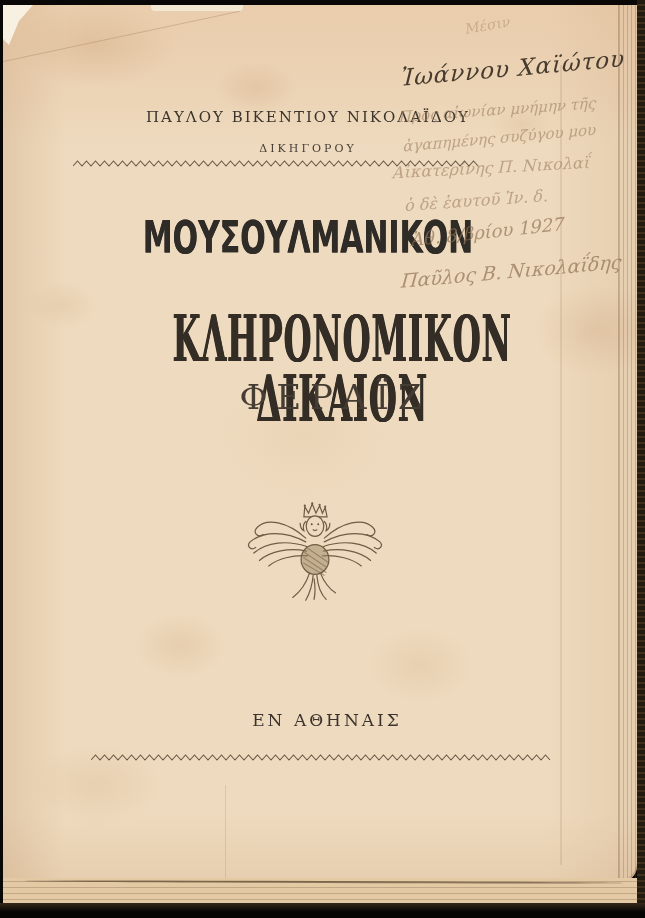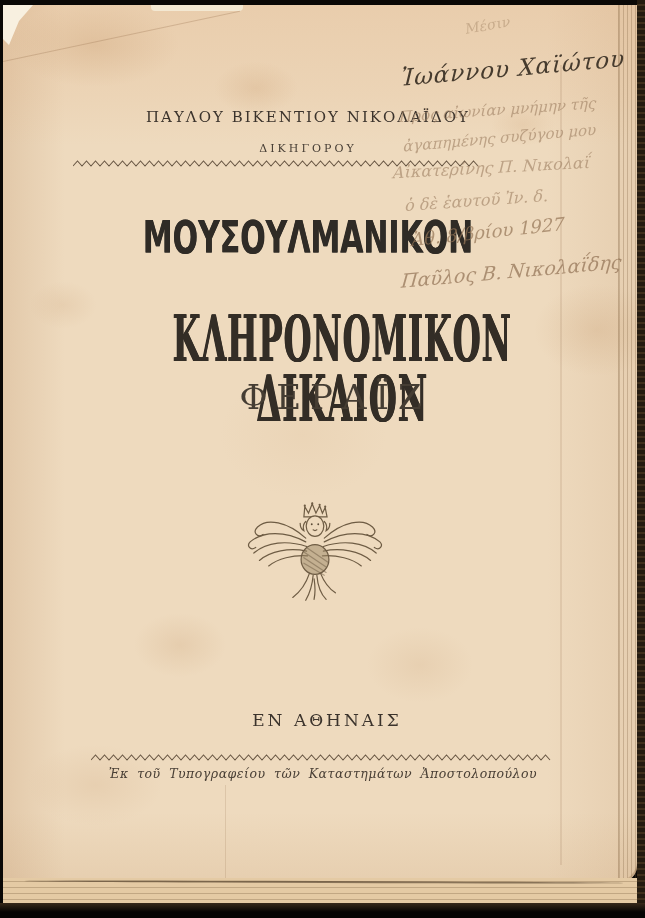--- a/index.html
+++ b/index.html
@@ -140,21 +140,20 @@
         </g>
       </svg>
     </div>
 
     <div class="print city">ΕΝ ΑΘΗΝΑΙΣ</div>
     <div class="zz zz2">
         <svg width="462" height="7" style="display:block">
           <path d="M0 6 L4.5 1 L9.0 6 L13.5 1 L18.0 6 L22.5 1 L27.0 6 L31.5 1 L36.0 6 L40.5 1 L45.0 6 L49.5 1 L54.0 6 L58.5 1 L63.0 6 L67.5 1 L72.0 6 L76.5 1 L81.0 6 L85.5 1 L90.0 6 L94.5 1 L99.0 6 L103.5 1 L108.0 6 L112.5 1 L117.0 6 L121.5 1 L126.0 6 L130.5 1 L135.0 6 L139.5 1 L144.0 6 L148.5 1 L153.0 6 L157.5 1 L162.0 6 L166.5 1 L171.0 6 L175.5 1 L180.0 6 L184.5 1 L189.0 6 L193.5 1 L198.0 6 L202.5 1 L207.0 6 L211.5 1 L216.0 6 L220.5 1 L225.0 6 L229.5 1 L234.0 6 L238.5 1 L243.0 6 L247.5 1 L252.0 6 L256.5 1 L261.0 6 L265.5 1 L270.0 6 L274.5 1 L279.0 6 L283.5 1 L288.0 6 L292.5 1 L297.0 6 L301.5 1 L306.0 6 L310.5 1 L315.0 6 L319.5 1 L324.0 6 L328.5 1 L333.0 6 L337.5 1 L342.0 6 L346.5 1 L351.0 6 L355.5 1 L360.0 6 L364.5 1 L369.0 6 L373.5 1 L378.0 6 L382.5 1 L387.0 6 L391.5 1 L396.0 6 L400.5 1 L405.0 6 L409.5 1 L414.0 6 L418.5 1 L423.0 6 L427.5 1 L432.0 6 L436.5 1 L441.0 6 L445.5 1 L450.0 6 L454.5 1 L459.0 6" fill="none" stroke="#6a5845" stroke-width="1.1"></path>
         </svg>
       </div>
-    <div class="print printer">Ἐκ τοῦ Τυπογραφείου τῶν Καταστημάτων Ἀποστολοπούλου</div>
 
     <div class="hw hw-top">Μέσιν</div>
     <div class="hw hw-sig">Ἰωάννου Χαϊώτου</div>
     <div class="hw pl pl0">Πρὸς αἰωνίαν μνήμην τῆς</div>
     <div class="hw pl pl1">ἀγαπημένης συζύγου μου</div>
     <div class="hw pl pl2">Αἰκατερίνης Π. Νικολαΐ</div>
     <div class="hw pl pl3">ὁ δὲ ἑαυτοῦ Ἰν. δ.</div>
     <div class="hw pl pl4">Ἀθ. 8/βρίου 1927</div>
     <div class="hw pl pl5">Παῦλος Β. Νικολαΐδης</div>
   </div>

